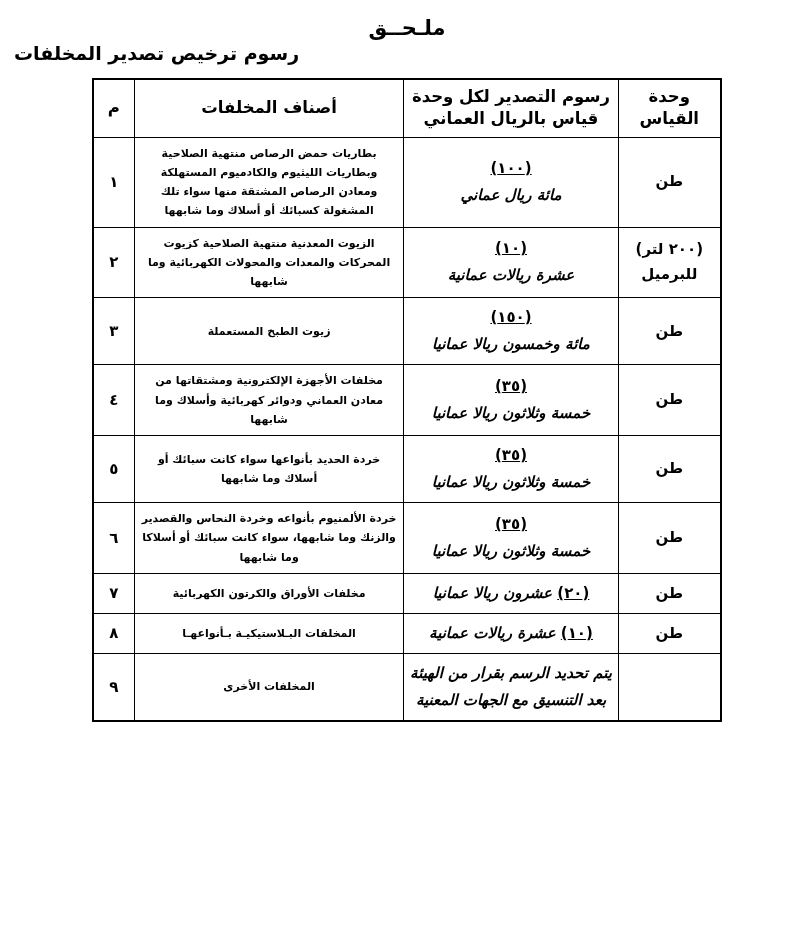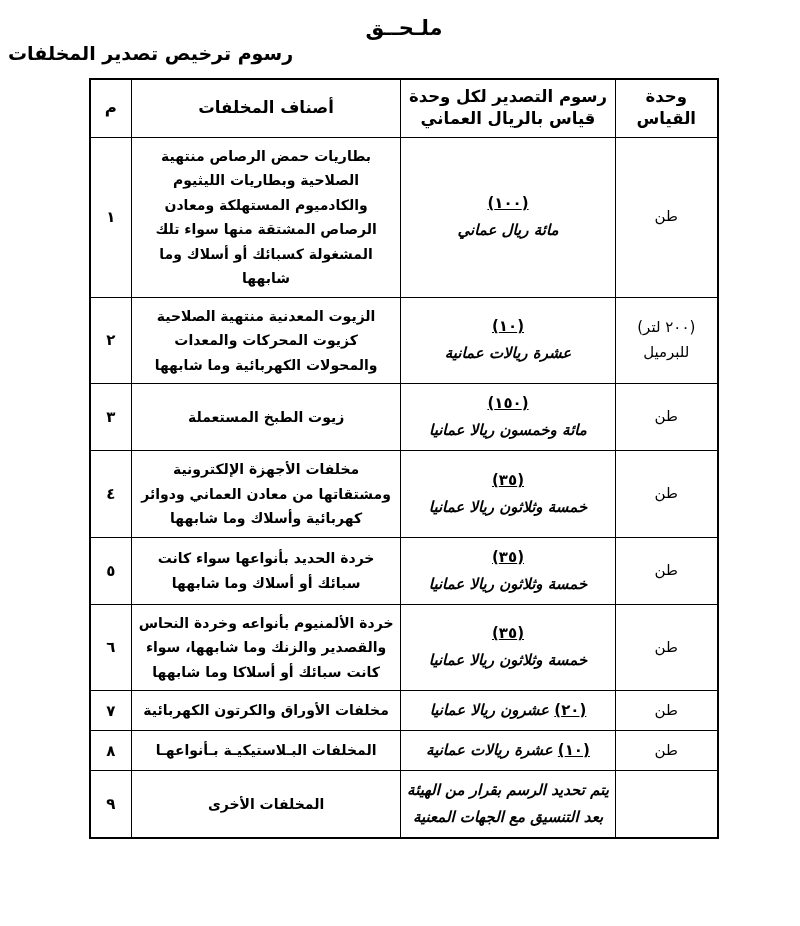--- a/index.html
+++ b/index.html
@@ -12,21 +12,21 @@
     height: 926px;
     font-family: "DejaVu Sans", sans-serif;
     color: #000000;
     direction: rtl;
   }
   .page {
     width: 800px;
     height: 926px;
     position: relative;
     box-sizing: border-box;
-    padding: 10px 0 0 8px;
+    padding: 10px 0 0 14px;
   }
   .doc-title {
     text-align: center;
     font-size: 21px;
     font-weight: bold;
     letter-spacing: 1px;
     margin: 6px 0 2px 0;
   }
   .doc-subtitle {
     text-align: left;
@@ -59,34 +59,34 @@
   .col-num   { width: 40px; }
   .col-cat   { width: 262px; }
   .col-fee   { width: 208px; }
   .col-unit  { width: 100px; }
 
   td.num {
     font-size: 15px;
     font-weight: bold;
   }
   td.cat {
-    font-size: 14px;
+    font-size: 11px;
     line-height: 1.75;
     font-weight: bold;
     padding: 10px 8px;
   }
   td.fee {
     font-size: 15px;
     line-height: 1.8;
     font-weight: bold;
     padding: 10px 8px;
   }
   td.unit {
     font-size: 15px;
-    font-weight: normal;
+    font-weight: bold;
     line-height: 1.7;
   }
   .fee-amount { display: block; text-decoration: underline; }
   .fee-words  { display: block; font-style: italic; }
   .one-line .fee-amount,
   .one-line .fee-words {
     display: inline;
     margin-top: 24px;
   }
 </style>

